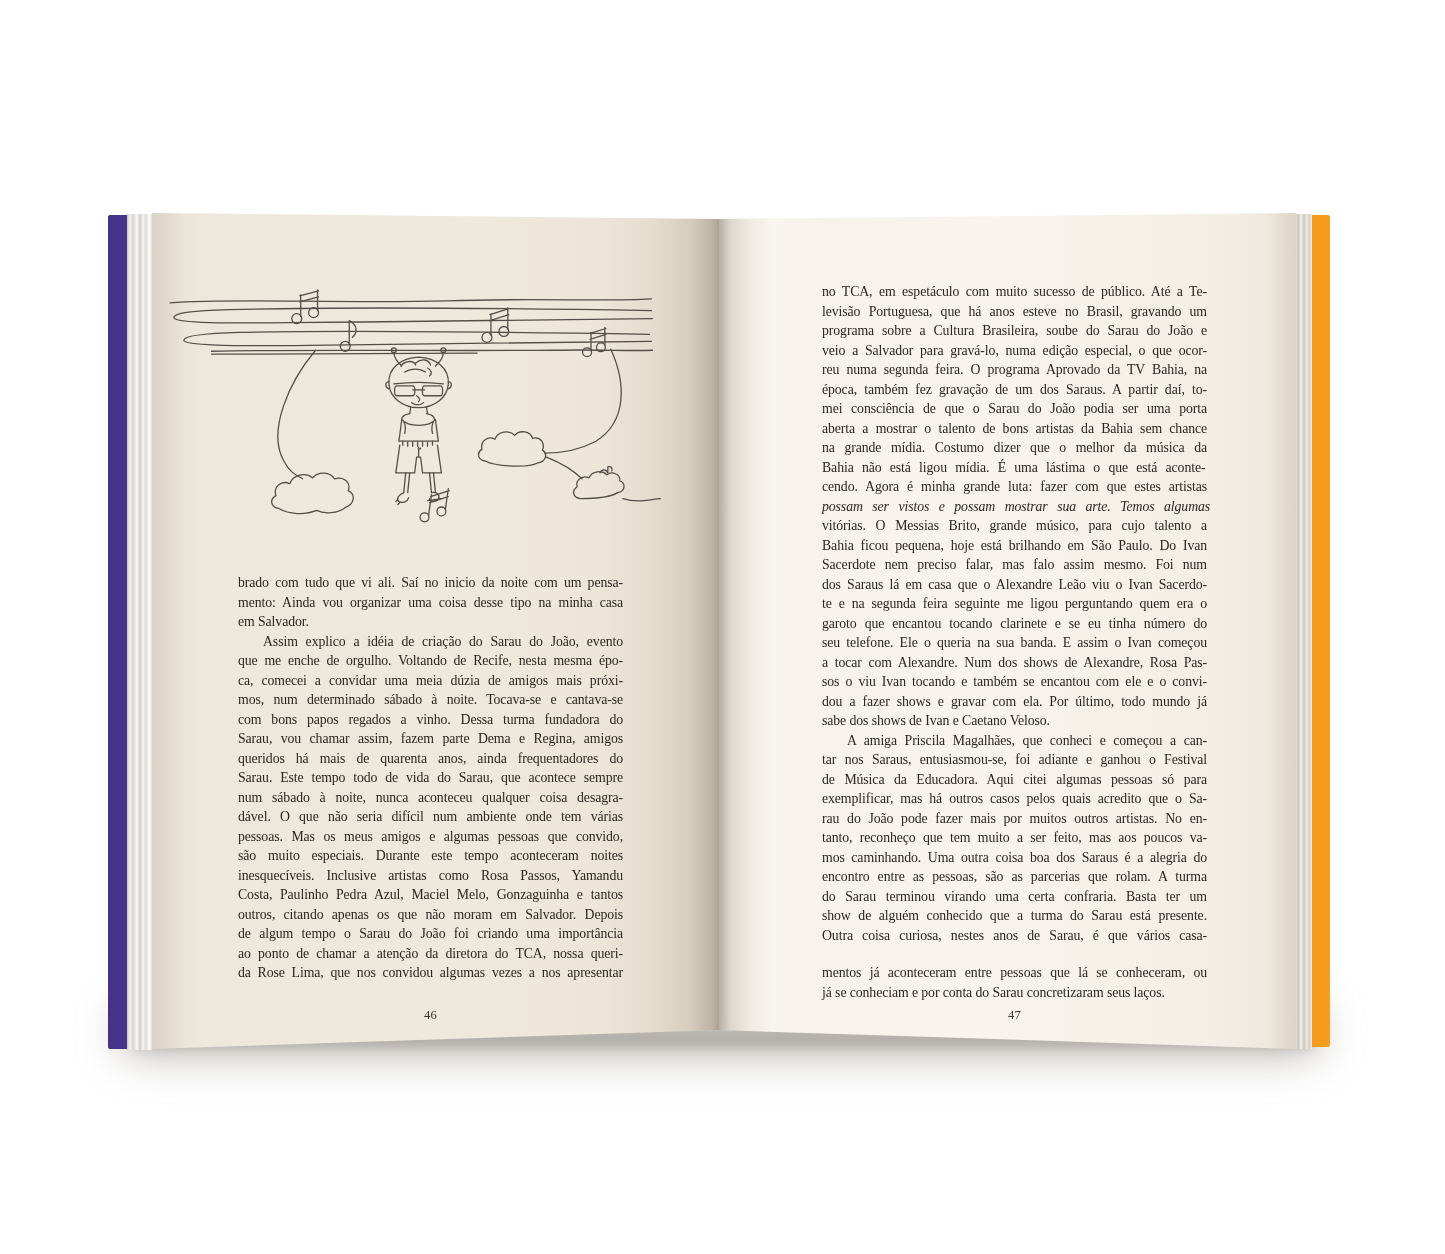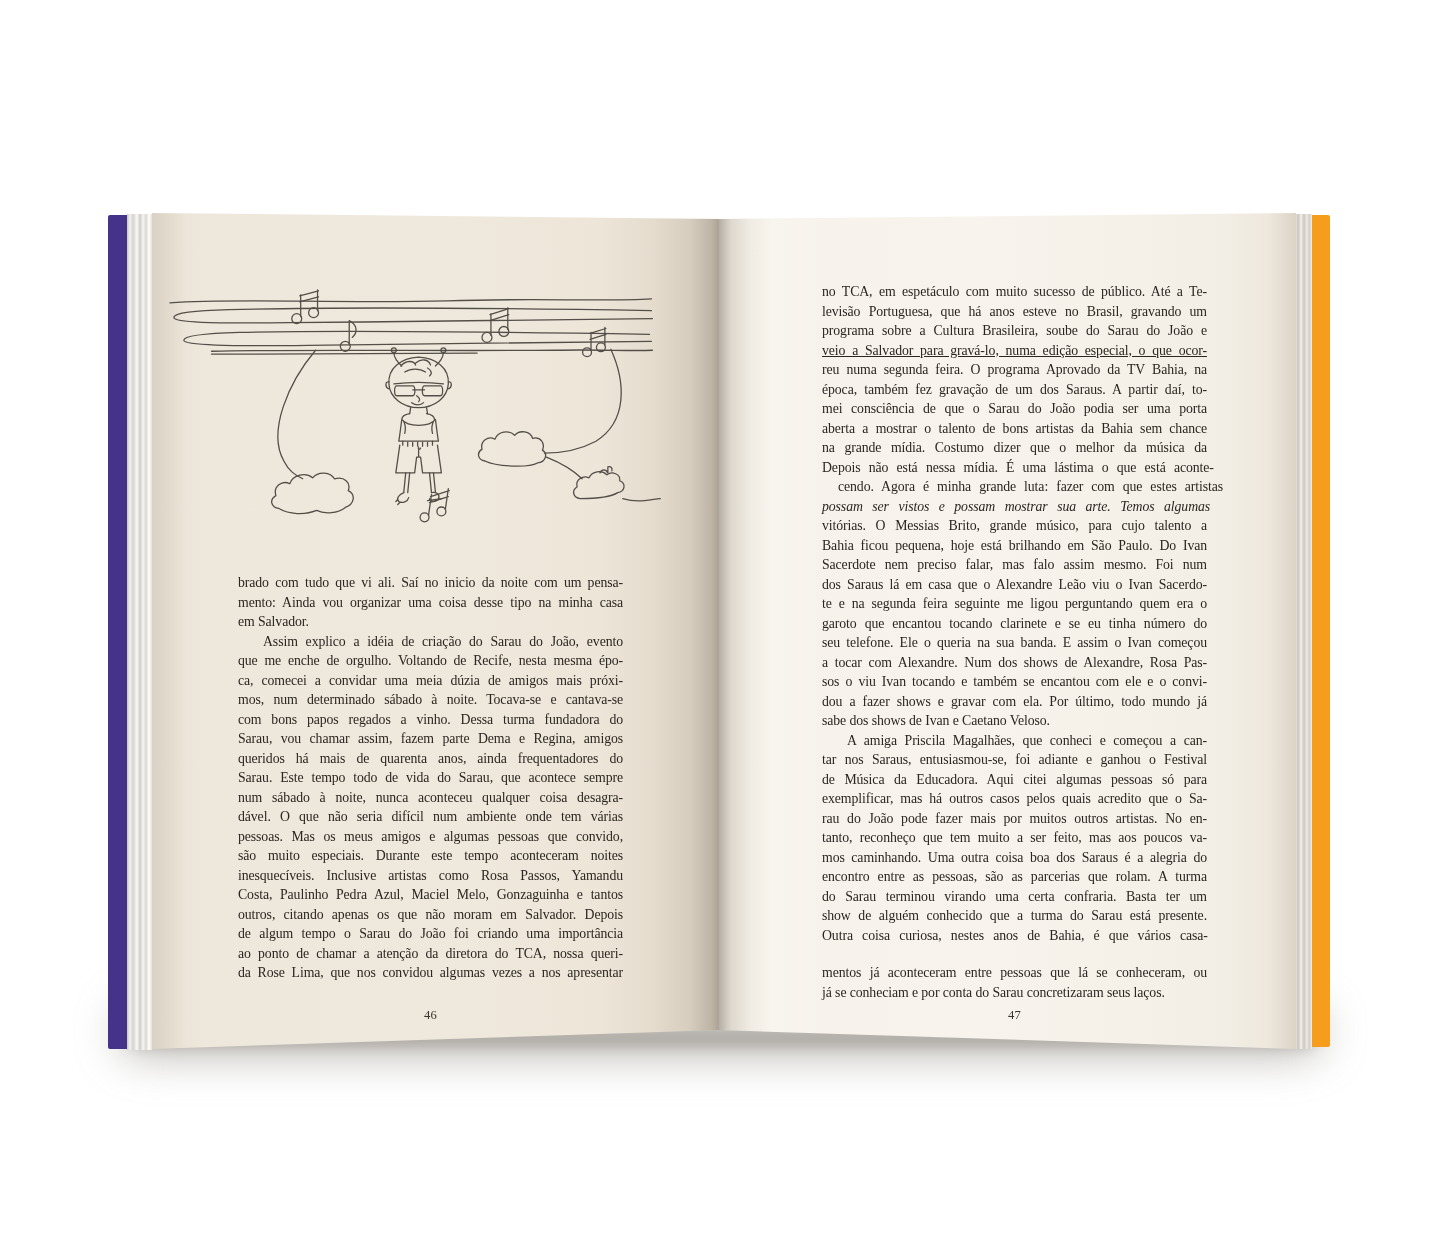--- a/index.html
+++ b/index.html
@@ -168,28 +168,28 @@
         </div>
       <div class="page-num">46</div>
     </div>
 
     <div class="page page-right">
       <div class="text-col">
           <div class="para">
             <div class="tline" style="word-spacing: 3.11932px;"><span>no TCA, em espetáculo com muito sucesso de público. Até a Te-</span></div>
             <div class="tline" style="word-spacing: 4.92708px;"><span>levisão Portuguesa, que há anos esteve no Brasil, gravando um</span></div>
             <div class="tline" style="word-spacing: 4.66563px; text-align: center;"><span>programa sobre a Cultura Brasileira, soube do Sarau do João e</span></div>
-            <div class="tline" style="word-spacing: 3.46406px; text-decoration: underline;"><span>veio a Salvador para gravá-lo, numa edição especial, o que ocor-</span></div>
+            <div class="tline" style="word-spacing: 3.46406px;"><span>veio a Salvador para gravá-lo, numa edição especial, o que ocor-</span></div>
             <div class="tline" style="word-spacing: 3.73906px;"><span>reu numa segunda feira. O programa Aprovado da TV Bahia, na</span></div>
             <div class="tline" style="word-spacing: 3.86932px;"><span>época, também fez gravação de um dos Saraus. A partir daí, to-</span></div>
             <div class="tline" style="word-spacing: 5.32955px;"><span>mei consciência de que o Sarau do João podia ser uma porta</span></div>
             <div class="tline" style="word-spacing: 3.91477px;"><span>aberta a mostrar o talento de bons artistas da Bahia sem chance</span></div>
             <div class="tline" style="word-spacing: 6.22344px;"><span>na grande mídia. Costumo dizer que o melhor da música da</span></div>
-            <div class="tline" style="word-spacing: 4.89489px;"><span>Depois não está nessa mídia. É uma lástima o que está aconte-</span></div>
-            <div class="tline" style="word-spacing: 4.67812px; margin-left: 16px;"><span>cendo. Agora é minha grande luta: fazer com que estes artistas</span></div>
+            <div class="tline" style="word-spacing: 4.89489px;"><span>Bahia não está ligou mídia. É uma lástima o que está aconte-</span></div>
+            <div class="tline" style="word-spacing: 4.67812px;"><span>cendo. Agora é minha grande luta: fazer com que estes artistas</span></div>
             <div class="tline" style="word-spacing: 6.17535px; font-style: italic;"><span>possam ser vistos e possam mostrar sua arte. Temos algumas</span></div>
             <div class="tline" style="word-spacing: 6.3316px;"><span>vitórias. O Messias Brito, grande músico, para cujo talento a</span></div>
             <div class="tline" style="word-spacing: 3.4875px;"><span>Bahia ficou pequena, hoje está brilhando em São Paulo. Do Ivan</span></div>
             <div class="tline" style="word-spacing: 5.80556px;"><span>Sacerdote nem preciso falar, mas falo assim mesmo. Foi num</span></div>
             <div class="tline" style="word-spacing: 2.84505px;"><span>dos Saraus lá em casa que o Alexandre Leão viu o Ivan Sacerdo-</span></div>
             <div class="tline" style="word-spacing: 3.57812px;"><span>te e na segunda feira seguinte me ligou perguntando quem era o</span></div>
             <div class="tline" style="word-spacing: 4.62969px;"><span>garoto que encantou tocando clarinete e se eu tinha número do</span></div>
             <div class="tline" style="word-spacing: 2.91667px;"><span>seu telefone. Ele o queria na sua banda. E assim o Ivan começou</span></div>
             <div class="tline" style="word-spacing: 3.3125px;"><span>a tocar com Alexandre. Num dos shows de Alexandre, Rosa Pas-</span></div>
             <div class="tline" style="word-spacing: 2.77163px;"><span>sos o viu Ivan tocando e também se encantou com ele e o convi-</span></div>
@@ -200,21 +200,21 @@
             <div class="tline" style="word-spacing: 4.27083px;"><span>A amiga Priscila Magalhães, que conheci e começou a can-</span></div>
             <div class="tline" style="word-spacing: 5.03299px;"><span>tar nos Saraus, entusiasmou-se, foi adiante e ganhou o Festival</span></div>
             <div class="tline" style="word-spacing: 6.21528px;"><span>de Música da Educadora. Aqui citei algumas pessoas só para</span></div>
             <div class="tline" style="word-spacing: 3.67813px;"><span>exemplificar, mas há outros casos pelos quais acredito que o Sa-</span></div>
             <div class="tline" style="word-spacing: 4.4233px;"><span>rau do João pode fazer mais por muitos outros artistas. No en-</span></div>
             <div class="tline" style="word-spacing: 4.04261px;"><span>tanto, reconheço que tem muito a ser feito, mas aos poucos va-</span></div>
             <div class="tline" style="word-spacing: 3.30114px;"><span>mos caminhando. Uma outra coisa boa dos Saraus é a alegria do</span></div>
             <div class="tline" style="word-spacing: 4.79219px;"><span>encontro entre as pessoas, são as parcerias que rolam. A turma</span></div>
             <div class="tline" style="word-spacing: 6.22917px;"><span>do Sarau terminou virando uma certa confraria. Basta ter um</span></div>
             <div class="tline" style="word-spacing: 4.27344px;"><span>show de alguém conhecido que a turma do Sarau está presente.</span></div>
-            <div class="tline" style="word-spacing: 5.85625px;"><span>Outra coisa curiosa, nestes anos de Bahia, é que vários casa-</span></div>
+            <div class="tline" style="word-spacing: 5.85625px;"><span>Outra coisa curiosa, nestes anos de Sarau, é que vários casa-</span></div>
             <div class="tline" style="word-spacing: 5.05035px; margin-top: 18px;"><span>mentos já aconteceram entre pessoas que lá se conheceram, ou</span></div>
             <div class="tline last"><span>já se conheciam e por conta do Sarau concretizaram seus laços.</span></div>
           </div>
         </div>
       <div class="page-num">47</div>
     </div>
 
     <div class="stack-right"></div>
     <div class="cover-right"></div>
   </div>

